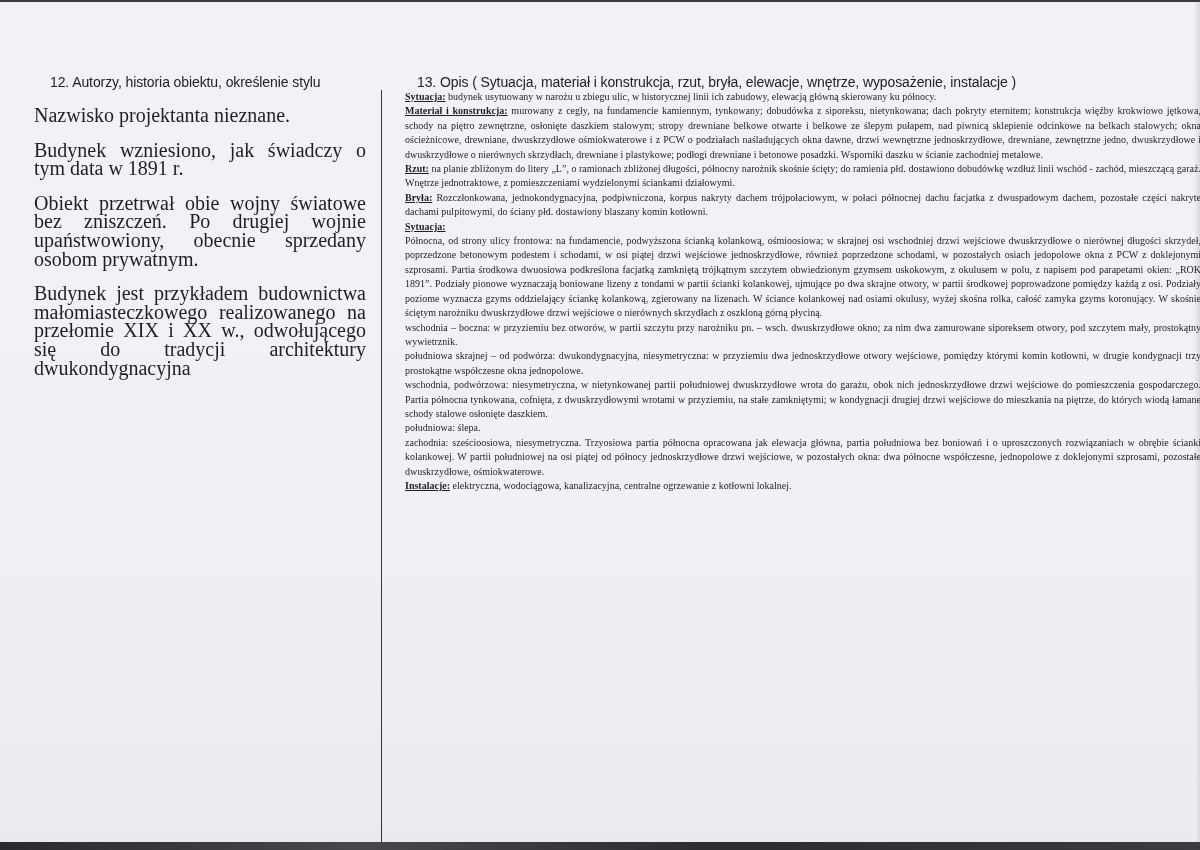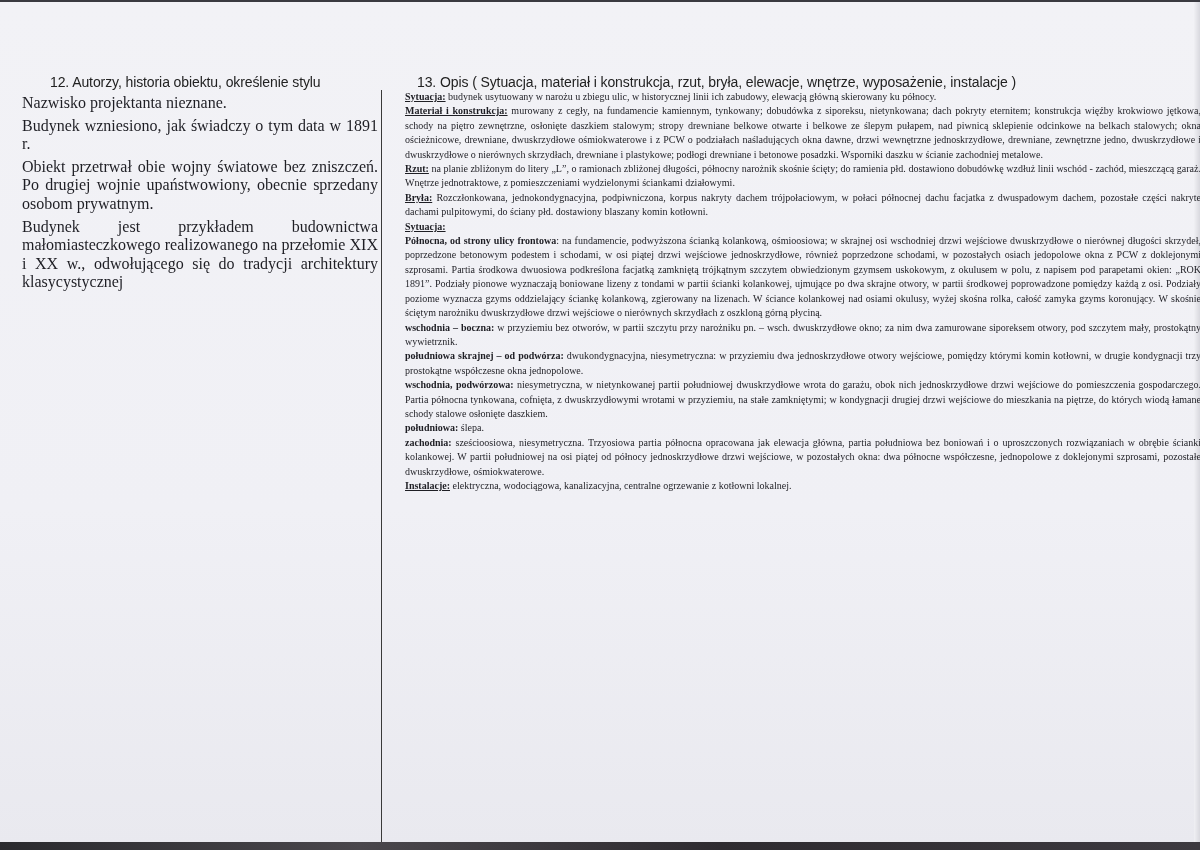--- a/index.html
+++ b/index.html
@@ -28,48 +28,48 @@
   .left-col {
     position:absolute; left:18px; top:72px; width:364px;
     font-family:"Liberation Serif", serif; color:#1e1e24;
   }
   .col-head {
     font-family:"Liberation Sans", sans-serif;
     font-size:14px; color:#222; margin-left:32px; margin-bottom:0px;
     letter-spacing:-0.1px;
   }
   .left-col p {
-    margin:4px; font-size:16px; line-height:18.6px; text-align:justify;
+    margin:16px; font-size:20px; line-height:18.6px; text-align:justify;
     text-align-last:left;
   }
   .right-col {
     position:absolute; left:405px; top:72px; width:796px;
     font-family:"Liberation Serif", serif; color:#1e1e24;
   }
   .right-col .col-head { margin-left:12px; }
   .right-col p {
     margin:0; font-size:10px; line-height:14.4px; text-align:justify;
     text-align-last:left;
   }
   .u { text-decoration:underline; font-weight:bold; }
-  .b { font-weight:bold; }
+  .b { font-weight:normal; }
 </style>
 </head>
 <body>
 
 <div class="page">
   <div class="right-edge"></div>
   <div class="divider"></div>
 
   <div class="left-col">
     <div class="col-head">12. Autorzy, historia obiektu, określenie stylu</div>
     <p>Nazwisko projektanta  nieznane.</p>
     <p>Budynek wzniesiono, jak świadczy o tym data w 1891 r.</p>
     <p>Obiekt przetrwał obie wojny światowe bez zniszczeń. Po drugiej wojnie upaństwowiony, obecnie sprzedany osobom prywatnym.</p>
-    <p>Budynek jest przykładem budownictwa małomiasteczkowego realizowanego na przełomie XIX i XX w., odwołującego się do tradycji architektury  klasycystycznej</p>
+    <p>Budynek jest przykładem budownictwa małomiasteczkowego realizowanego na przełomie XIX i XX w., odwołującego się do tradycji architektury  dwukondygnacyjna</p>
   </div>
 
   <div class="right-col">
     <div class="col-head">13. Opis ( Sytuacja, materiał i konstrukcja, rzut, bryła, elewacje, wnętrze, wyposażenie, instalacje )</div>
     <p><span class="u">Sytuacja:</span><span> budynek usytuowany w narożu u zbiegu ulic, w historycznej linii ich zabudowy, elewacją główną skierowany ku północy.</span></p>
     <p><span class="u">Materiał i konstrukcja:</span><span> murowany z cegły,  na fundamencie kamiennym, tynkowany; dobudówka z siporeksu, nietynkowana; dach pokryty eternitem; konstrukcja więźby krokwiowo jętkowa, schody na piętro zewnętrzne, osłonięte daszkiem stalowym; stropy drewniane belkowe otwarte  i belkowe  ze ślepym pułapem, nad piwnicą sklepienie odcinkowe na belkach stalowych; okna ościeżnicowe, drewniane, dwuskrzydłowe ośmiokwaterowe i z PCW o podziałach naśladujących okna dawne, drzwi wewnętrzne jednoskrzydłowe, drewniane, zewnętrzne jedno, dwuskrzydłowe i dwuskrzydłowe o nierównych skrzydłach, drewniane i plastykowe; podłogi drewniane i betonowe posadzki. Wsporniki daszku w ścianie zachodniej metalowe.</span></p>
     <p><span class="u">Rzut:</span><span> na planie  zbliżonym do litery „L”, o ramionach zbliżonej długości, północny narożnik skośnie ścięty; do ramienia płd. dostawiono dobudówkę wzdłuż linii wschód - zachód, mieszczącą garaż. Wnętrze jednotraktowe, z  pomieszczeniami wydzielonymi ściankami działowymi.</span></p>
     <p><span class="u">Bryła:</span><span> Rozczłonkowana, jednokondygnacyjna, podpiwniczona,  korpus nakryty dachem trójpołaciowym, w połaci północnej dachu facjatka z dwuspadowym dachem, pozostałe części nakryte dachami pulpitowymi, do ściany płd. dostawiony blaszany komin kotłowni.</span></p>
     <p><span class="u">Sytuacja:</span></p>
     <p><span class="b">Północna, od strony ulicy frontowa</span><span>:  na fundamencie, podwyższona ścianką kolankową, ośmioosiowa; w skrajnej osi wschodniej drzwi wejściowe dwuskrzydłowe o nierównej długości skrzydeł,  poprzedzone betonowym podestem i schodami, w osi piątej drzwi wejściowe jednoskrzydłowe, również poprzedzone schodami, w pozostałych osiach jedopolowe okna z PCW z doklejonymi szprosami. Partia środkowa dwuosiowa podkreślona facjatką zamkniętą trójkątnym szczytem obwiedzionym gzymsem uskokowym, z okulusem w polu, z napisem pod parapetami okien: „ROK 1891”. Podziały pionowe wyznaczają boniowane lizeny z tondami w partii ścianki kolankowej, ujmujące po dwa skrajne otwory, w partii środkowej poprowadzone pomiędzy każdą z osi. Podziały poziome wyznacza gzyms oddzielający ściankę kolankową, zgierowany na lizenach. W ściance kolankowej nad osiami okulusy, wyżej skośna rolka, całość zamyka gzyms koronujący. W skośnie ściętym narożniku dwuskrzydłowe drzwi wejściowe  o nierównych skrzydłach  z oszkloną górną płyciną.</span></p>

